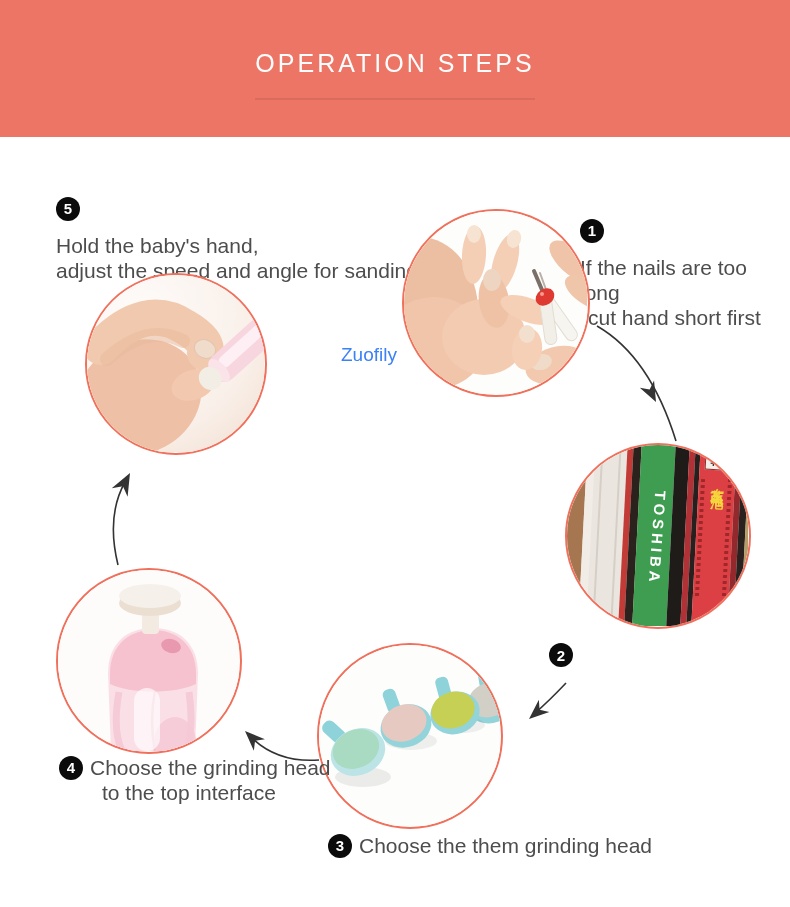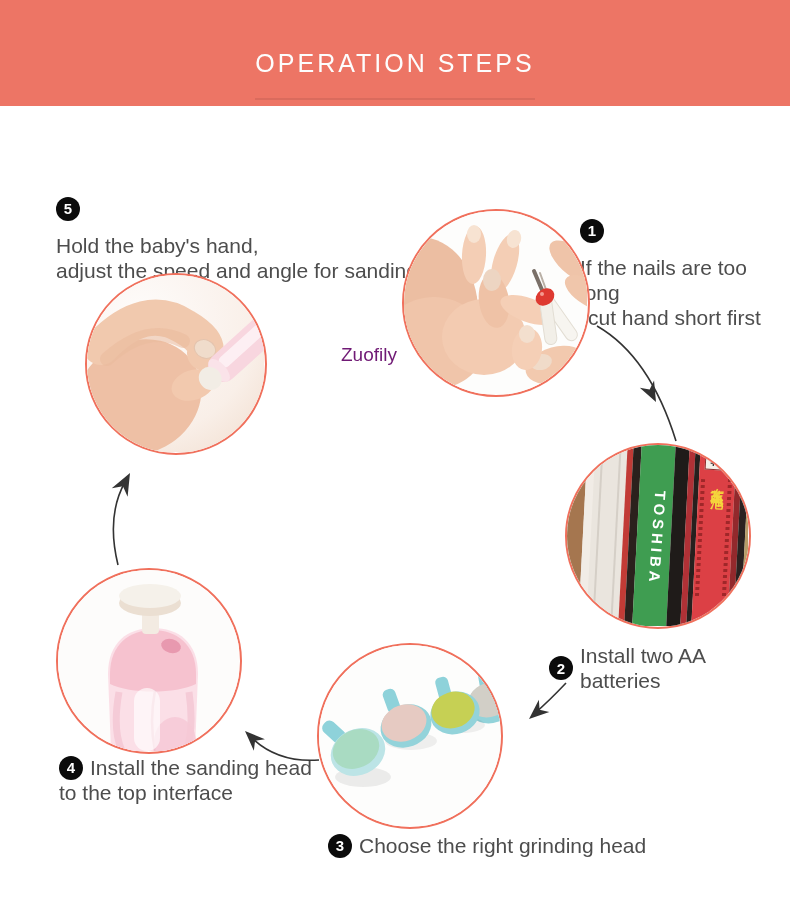--- a/index.html
+++ b/index.html
@@ -1,21 +1,21 @@
 <!DOCTYPE html>
 <html><head>
 <meta charset="utf-8">
 <style>
   html,body{margin:0;padding:0;background:#ffffff;}
   #canvas{
     position:relative;width:790px;height:907px;overflow:hidden;
     background:#ffffff;font-family:"Liberation Sans",sans-serif;
   }
   
-  .banner{position:absolute;left:0;top:0;width:790px;height:106px;background:#ED7565;}
+  .banner{position:absolute;left:0;top:0;width:790px;height:137px;background:#ED7565;}
   .banner-title{
     position:absolute;left:0;top:49px;width:100%;text-align:center;
     color:#FDFDFD;font-size:25px;letter-spacing:3px;font-weight:400;
   }
   .banner-underline{
     position:absolute;left:255px;top:98px;width:280px;height:2px;
     background:rgba(0,0,0,0.08);
   }
   .artifact{position:absolute;top:0;height:2px;background:rgba(70,60,58,0.55);}
   
@@ -54,21 +54,21 @@
     background:#F3EFE8;border:1px solid #8E2A2C;color:#2B2220;
     font-size:11px;font-weight:bold;display:flex;align-items:center;justify-content:center;
     transform:rotate(3deg);
   }
   .fine-print{
     position:absolute;width:4px;height:118px;top:34px;
     background:repeating-linear-gradient(180deg,rgba(110,18,18,0.55) 0 3px,rgba(0,0,0,0) 3px 6px);
     transform:rotate(3deg);
   }
   
-  .watermark{position:absolute;left:341px;top:344px;color:#701a75;font-size:19px;}
+  .watermark{position:absolute;left:341px;top:344px;color:#3b82f6;font-size:19px;}
   
   #arrows{position:absolute;left:0;top:0;pointer-events:none;z-index:6;}
 </style>
 </head>
 <body>
 
 <div id="canvas">
 
   <div class="artifact" style="left:0;width:58px"></div>
   <div class="artifact" style="left:96px;width:30px"></div>
@@ -187,21 +187,20 @@
     </svg>
     <div class="toshiba-label">TOSHIBA</div>
     <div class="polarity-box">+</div>
     <div class="cn-label">东芝电池</div>
     <div class="fine-print" style="left:131px"></div>
     <div class="fine-print" style="left:158px"></div>
   </div>
 
   <div class="step step-row" style="left:549px;top:643px;">
     <span class="badge">2</span>
-    <span>Install two AA batteries</span>
   </div>
 
   <div class="circle c3">
     <svg width="181" height="181" viewBox="0 0 181 181">
       <rect width="181" height="181" fill="#FDFDFC"></rect>
       <g>
         <rect x="160" y="24" width="13" height="24" rx="5" fill="#8ED2DA" transform="rotate(-10 166 36)"></rect>
         <ellipse cx="172" cy="58" rx="24" ry="20" fill="#93D3DA" transform="rotate(-20 172 58)"></ellipse>
         <ellipse cx="170" cy="55" rx="21" ry="17" fill="#D2CFC7" transform="rotate(-20 170 55)"></ellipse>
       </g>
@@ -221,21 +220,21 @@
         <ellipse cx="44" cy="132" rx="28" ry="10" fill="#000000" opacity="0.07"></ellipse>
         <rect x="8" y="74" width="14" height="26" rx="6" fill="#8ED2DA" transform="rotate(-48 15 87)"></rect>
         <ellipse cx="39" cy="107" rx="28" ry="23" fill="#BCE4E6" transform="rotate(-24 39 107)"></ellipse>
         <ellipse cx="37" cy="104" rx="24" ry="19" fill="#A9DBC2" transform="rotate(-24 37 104)"></ellipse>
       </g>
     </svg>
   </div>
 
   <div class="step step-row" style="left:328px;top:833px;">
     <span class="badge">3</span>
-    <span>Choose the right grinding head</span>
+    <span>Choose the them grinding head</span>
   </div>
 
   <div class="circle c4">
     <svg width="181" height="181" viewBox="0 0 181 181">
       <rect width="181" height="181" fill="#FDFCFB"></rect>
       <g>
         <path d="M 50 104 C 50 72 70 58 95 58 C 120 58 140 72 140 104 L 137 181 L 53 181 Z" fill="#FBDFE7"></path>
         <path d="M 52 104 C 52 74 72 60 95 60 C 118 60 138 74 138 104 L 138 114 C 118 124 72 124 52 114 Z" fill="#F6C2CF"></path>
         <ellipse cx="113" cy="76" rx="10" ry="7" fill="#E899AF" transform="rotate(14 113 76)"></ellipse>
         <path d="M 97 120 C 93 142 93 162 97 181" fill="none" stroke="#F0C2CF" stroke-width="2.5"></path>
@@ -248,23 +247,23 @@
         <rect x="84" y="34" width="17" height="30" rx="4" fill="#F3EBE2"></rect>
         <ellipse cx="92" cy="33" rx="31" ry="13" fill="#EBDFD2"></ellipse>
         <ellipse cx="92" cy="26" rx="31" ry="12" fill="#F5F1EA"></ellipse>
       </g>
     </svg>
   </div>
 
   <div class="step" style="left:59px;top:755px;">
     <div class="step-row">
       <span class="badge">4</span>
-      <span>Install the sanding head</span>
+      <span>Choose the grinding head</span>
     </div>
-    <div style="">to the top interface</div>
+    <div style="margin-left:43px">to the top interface</div>
   </div>
 
   <svg id="arrows" width="790" height="907" viewBox="0 0 790 907">
     <g stroke="#333333" stroke-width="1.6" fill="none">
       <g>
         <path d="M 597 326 C 630 345 658 383 676 441"></path>
         <path d="M 0 0 L -20 8 L -14 0 L -20 -8 Z" fill="#333333" stroke="none" transform="translate(656,402) rotate(63)"></path>
       </g>
       <g>
         <path d="M 566 683 Q 549 701 534 714"></path>

